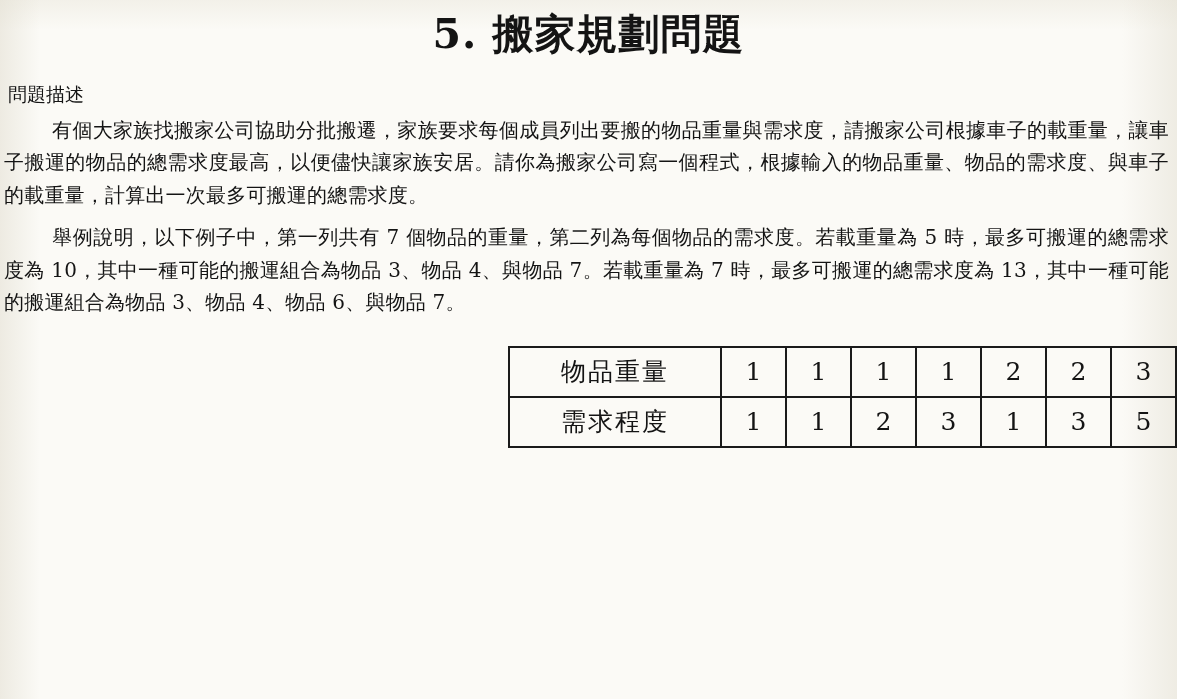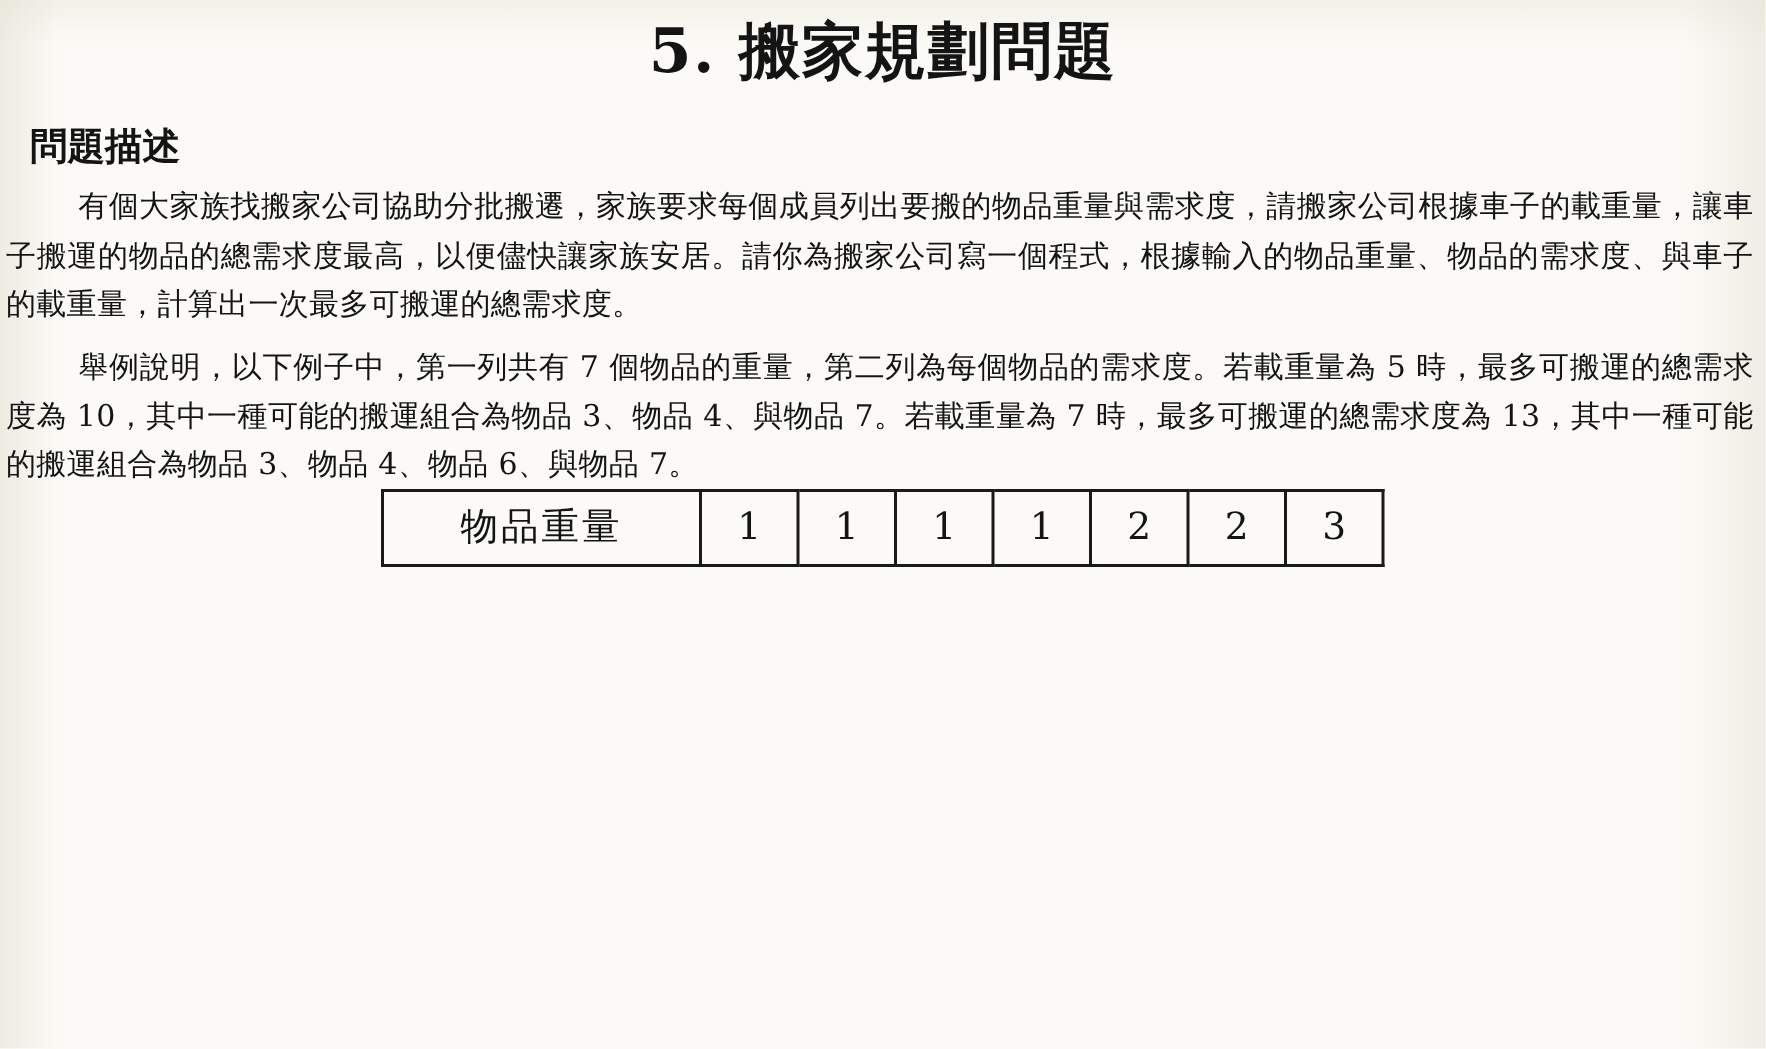--- a/index.html
+++ b/index.html
@@ -31,23 +31,23 @@
     text-align: center;
     font-size: 41px;
     font-weight: bold;
     letter-spacing: 1px;
     margin: 10px 0 0 0;
     line-height: 1.2;
     font-family: "DejaVu Serif", serif;
   }
 
   .section-heading {
-    font-size: 25px;
-    font-weight: bold;
-    margin: 24px 0 0 20px;
+    font-size: 19px;
+    font-weight: normal;
+    margin: 24px 0 0 8px;
     line-height: 1.2;
   }
 
   .body-text {
     font-size: 20px;
     line-height: 1.62;
     margin: 8px 8px 0 4px;
     text-align: justify;
     text-justify: inter-ideograph;
     letter-spacing: 0.2px;
@@ -55,22 +55,23 @@
   .body-text .indent {
     display: inline-block;
     width: 2.4em;
   }
 
   .para2 {
     margin-top: 10px;
   }
 
   .table-wrap {
+    margin-top: 28px;
     display: flex;
-    justify-content: center;
+    justify-content: flex-end;
   }
 
   table.items {
     border-collapse: collapse;
     font-size: 25px;
   }
   table.items td {
     border: 2px solid #1a1a1a;
     padding: 4px 0 6px 0;
     text-align: center;
@@ -107,17 +108,27 @@
         <tr>
           <td class="label">物品重量</td>
           <td class="num">1</td>
           <td class="num">1</td>
           <td class="num">1</td>
           <td class="num">1</td>
           <td class="num">2</td>
           <td class="num">2</td>
           <td class="num">3</td>
         </tr>
+        <tr>
+          <td class="label">需求程度</td>
+          <td class="num">1</td>
+          <td class="num">1</td>
+          <td class="num">2</td>
+          <td class="num">3</td>
+          <td class="num">1</td>
+          <td class="num">3</td>
+          <td class="num">5</td>
+        </tr>
       </tbody>
     </table>
   </div>
 
 </div>
 
 </body></html>

